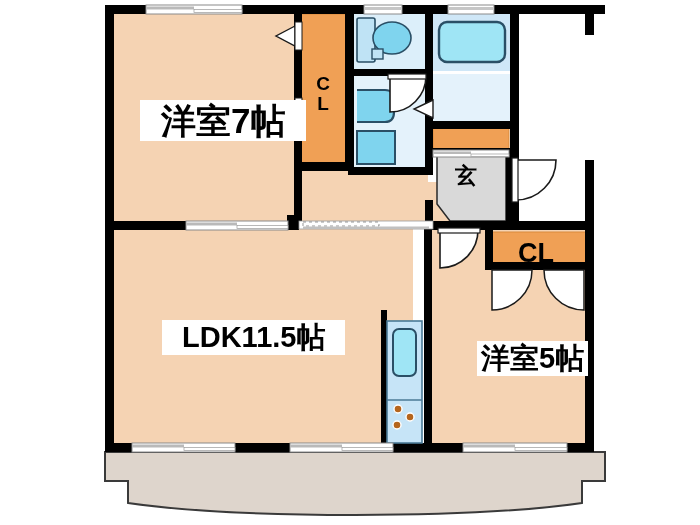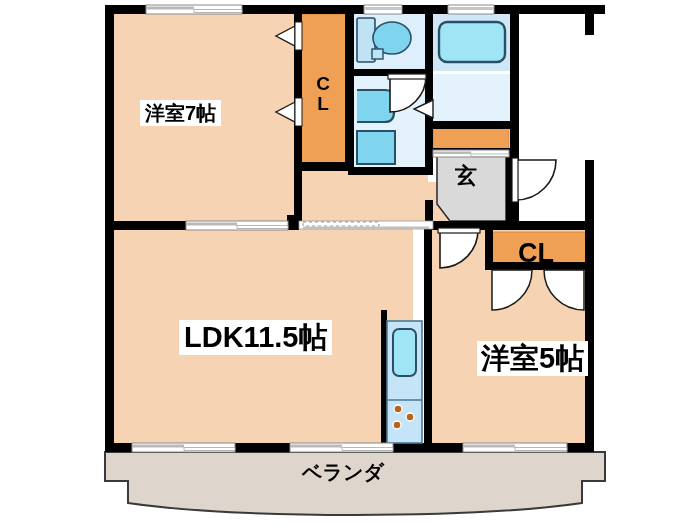--- a/index.html
+++ b/index.html
@@ -251,29 +251,28 @@
     <rect x="438" y="228" width="42" height="5" fill="#ffffff" stroke="#1a1a1a" stroke-width="1.2"></rect>
   </g>
 
   <g>
     <path d="M 492 270 L 492 310 A 40 40 0 0 0 532 270 Z" fill="#ffffff" stroke="#1a1a1a" stroke-width="1.5"></path>
     <path d="M 584 270 L 584 310 A 40 40 0 0 1 544 270 Z" fill="#ffffff" stroke="#1a1a1a" stroke-width="1.5"></path>
   </g>
 
 </svg>
 
-<div class="roomlabel" style="left:140px; top:100px; font-size:20px; padding:3px 5px;">洋室7帖</div>
-
-<div class="roomlabel" style="left:162px; top:320px; font-size:29px; padding:3px 5px;margin-left:17px;">LDK11.5帖</div>
+<div class="roomlabel" style="left:140px; top:100px; font-size:35px; padding:3px 21px;">洋室7帖</div>
+
+<div class="roomlabel" style="left:162px; top:320px; font-size:29px; padding:3px 20px;">LDK11.5帖</div>
 
 <div class="roomlabel" style="left:477px; top:341px; font-size:29px; padding:3px 4px;">洋室5帖</div>
 
 <div class="plainlabel" style="left:455px; top:165px; font-size:22px;">玄</div>
 
-<div class="plainlabel" style="left:302px; top:462px; font-size:20px;">ベランダ</div>
 
 <div class="cllabel" style="left:310px; top:74px; font-size:19px; width:26px;">
   <span style="display:block;">C</span>
   <span style="display:block;">L</span>
 </div>
 
 <div class="cllabel" style="left:518px; top:239px; font-size:27px;">CL</div>
 
 </div>
 

